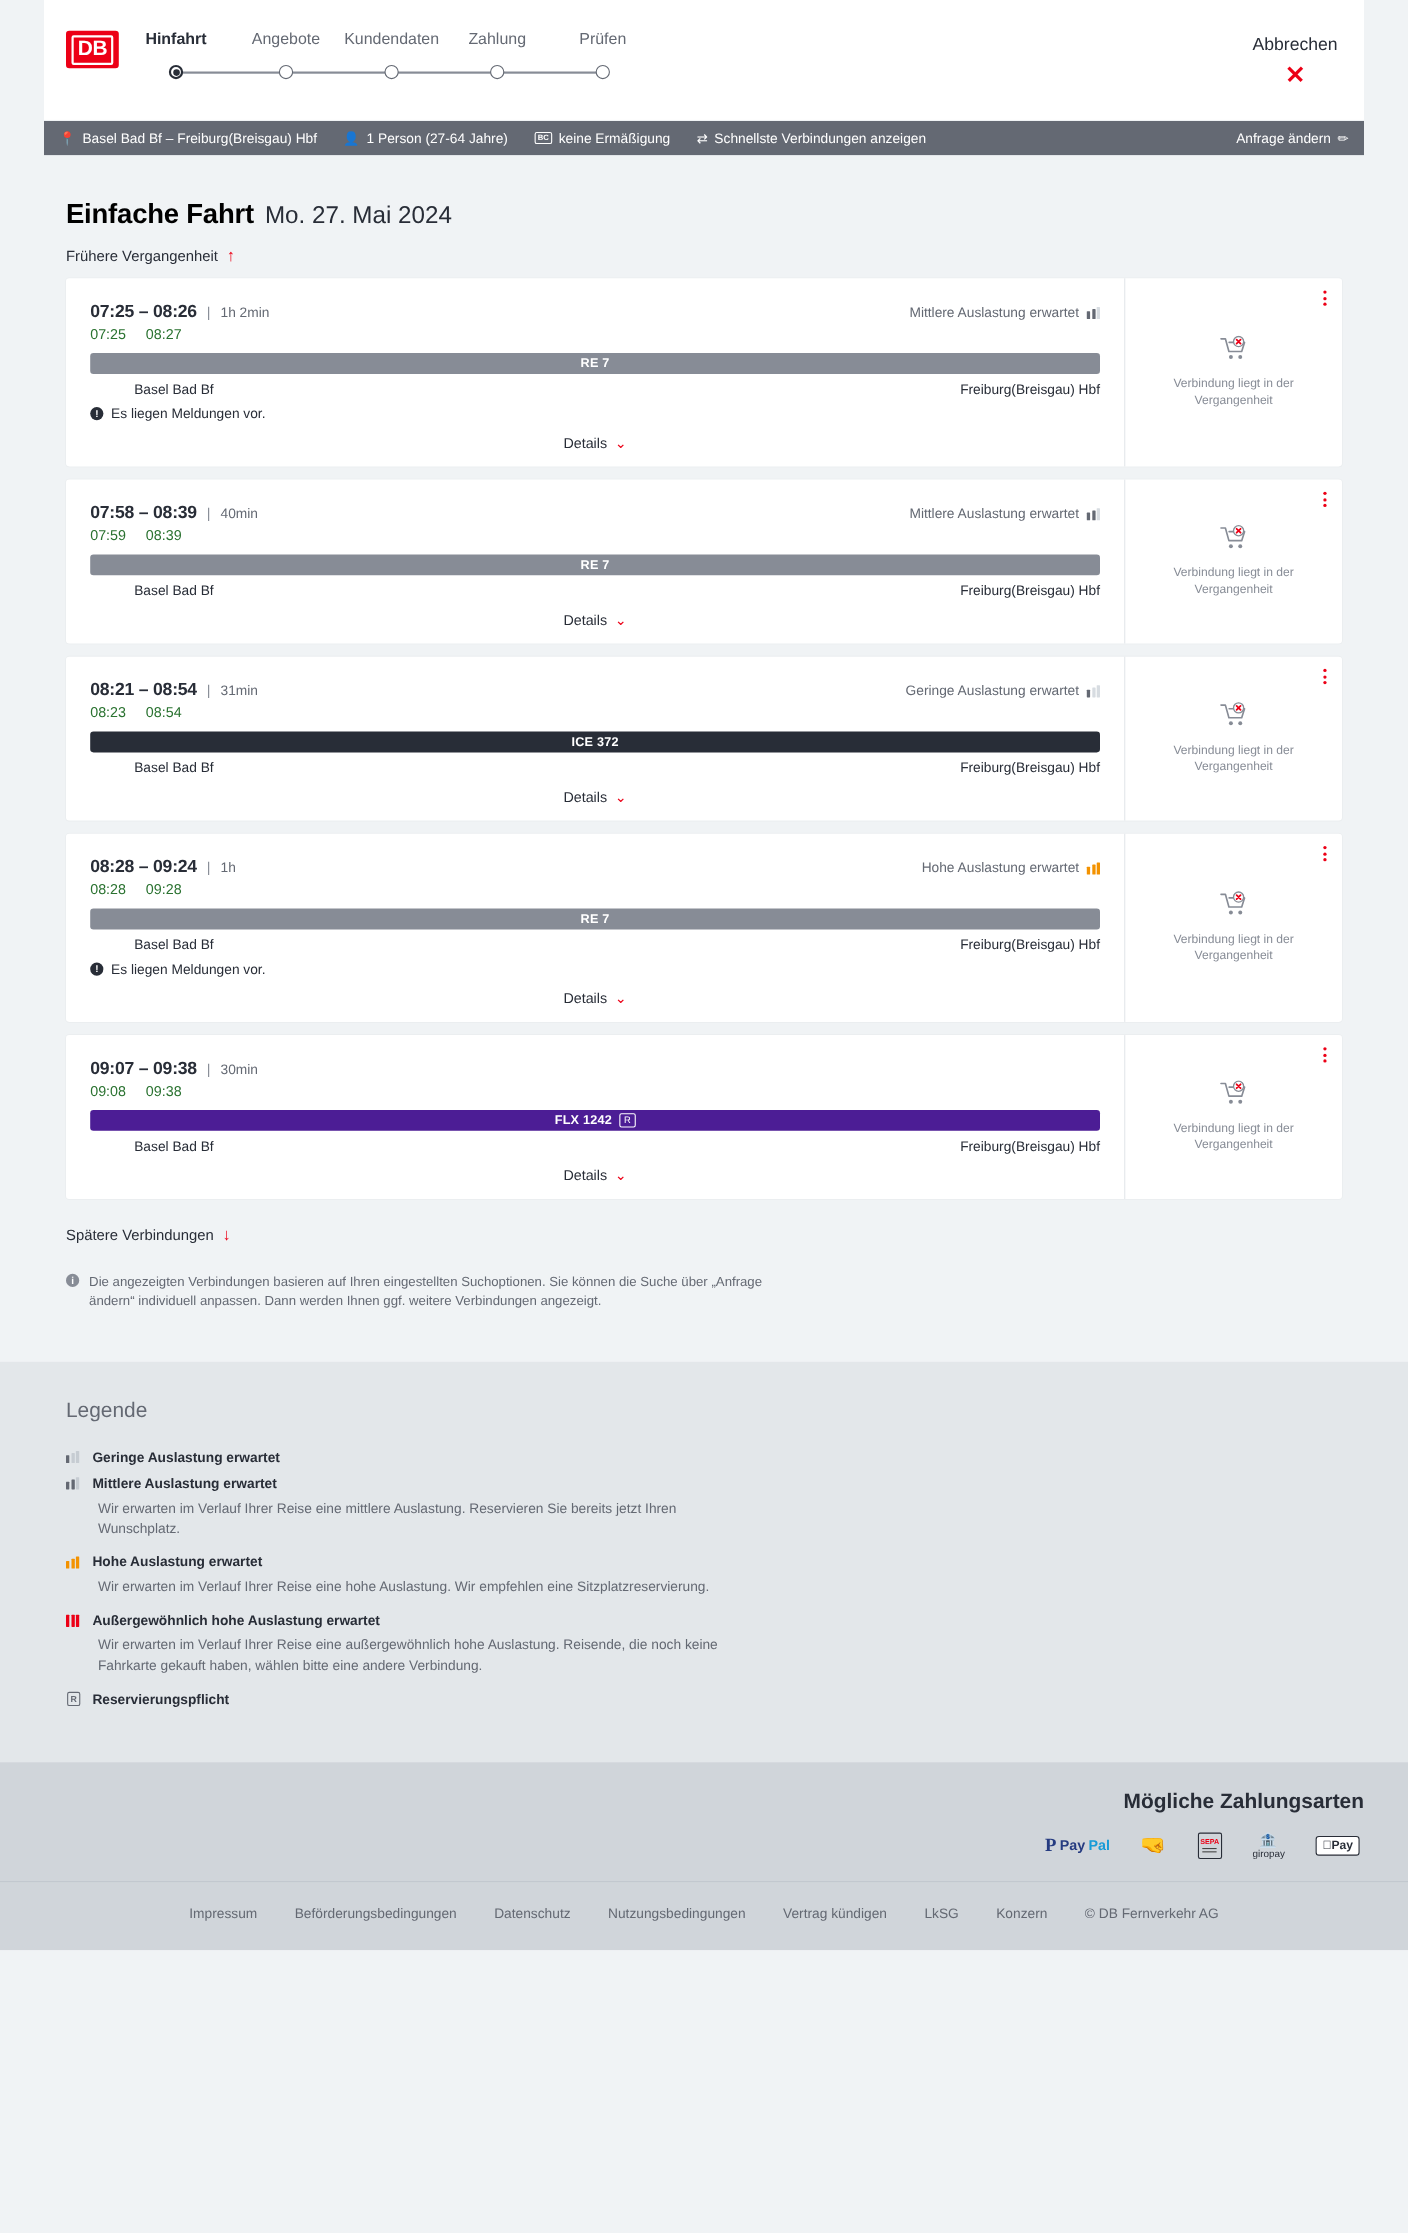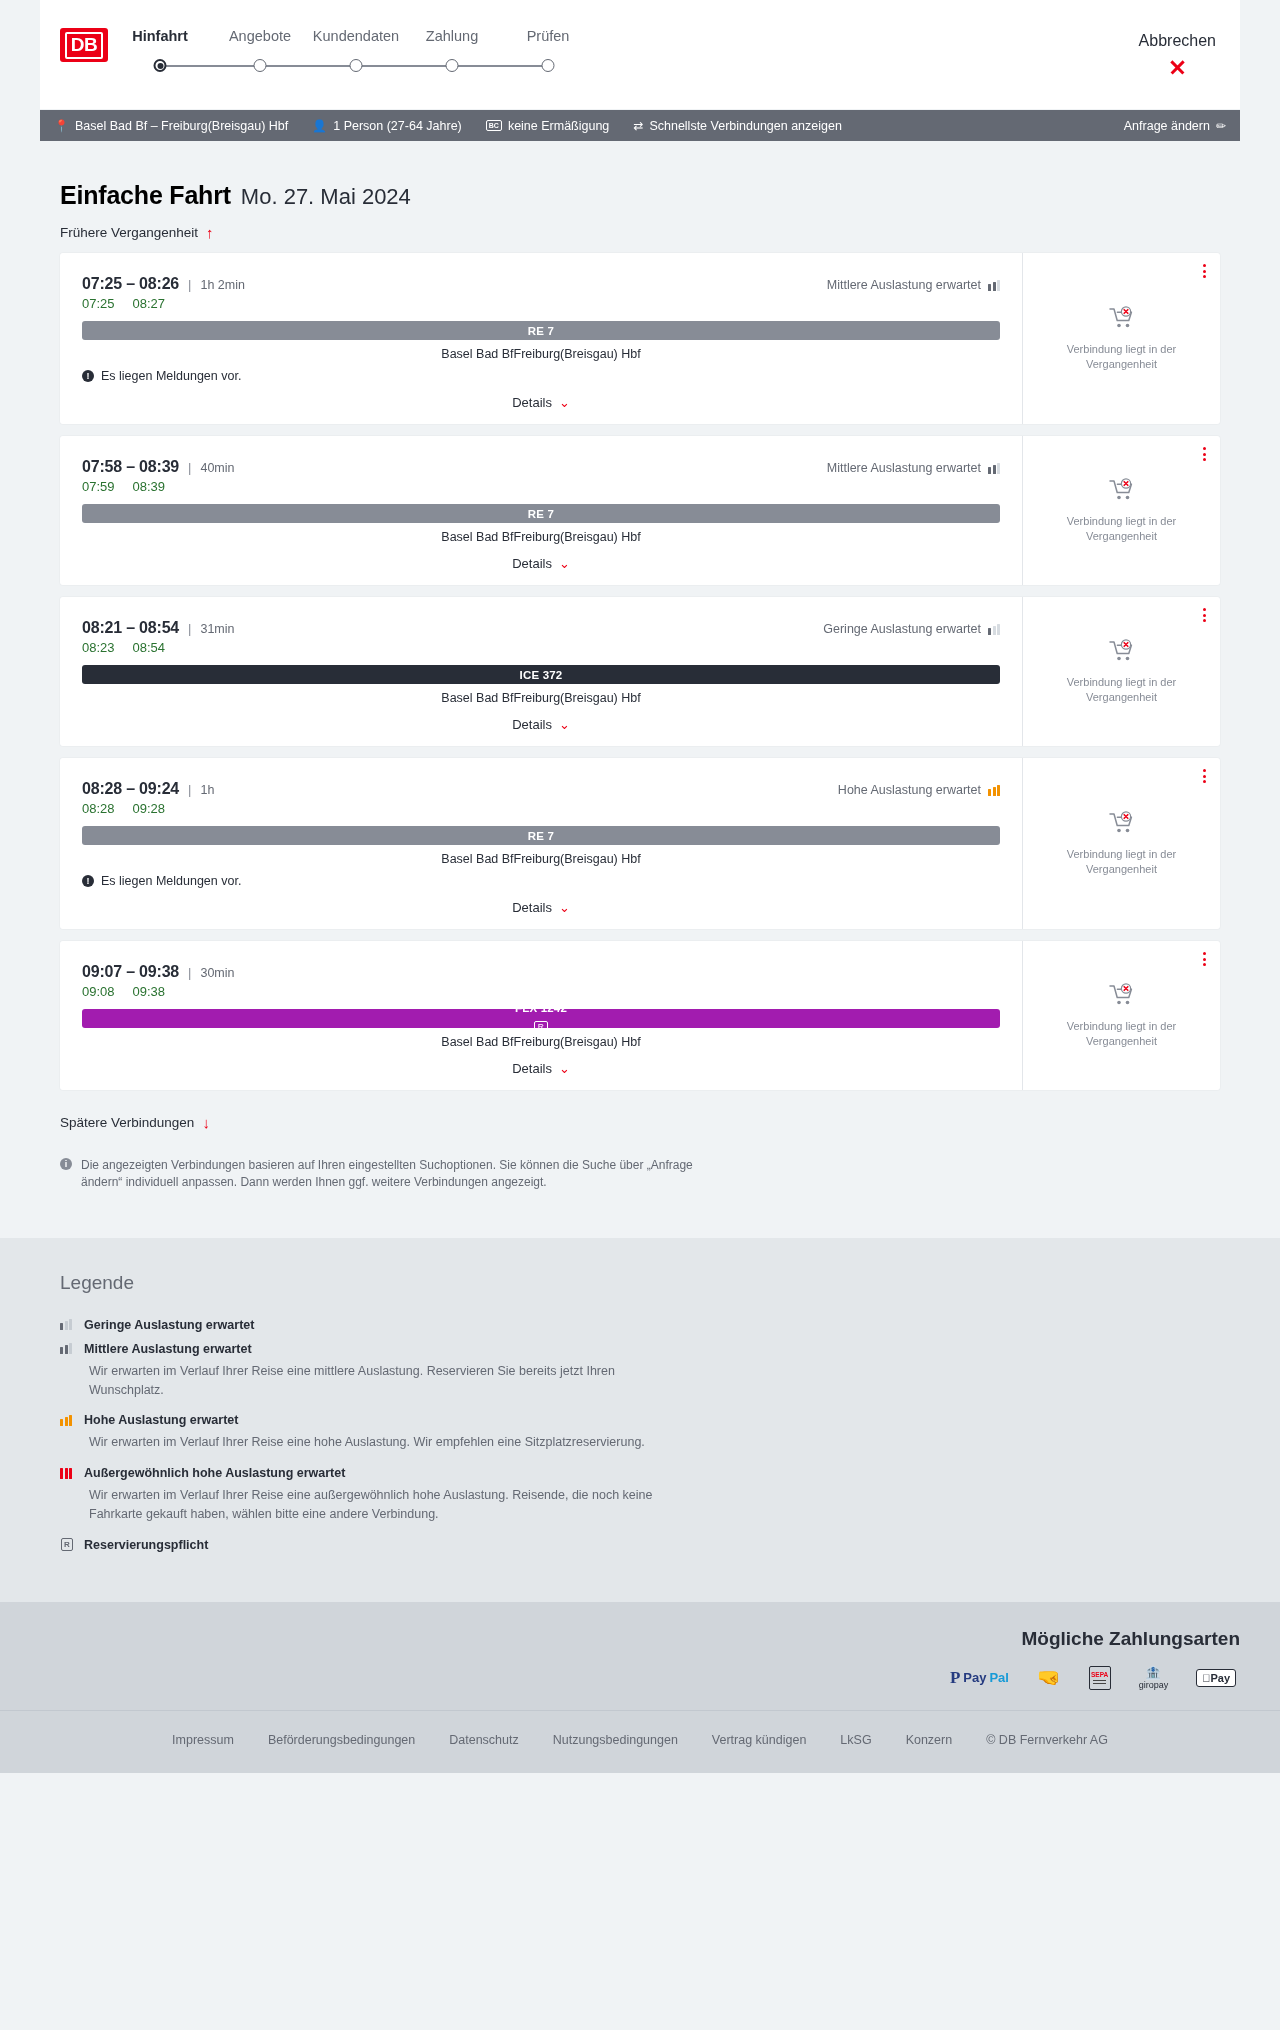--- a/index.html
+++ b/index.html
@@ -159,28 +159,28 @@
 
   .train-bar {
     margin-top: 10px;
     height: 19px; border-radius: 3px;
     display:flex; align-items:center; justify-content:center;
     color:#ffffff; font-size: 11.5px; font-weight: bold; letter-spacing: 0.2px;
     gap: 7px;
   }
   .train-bar.re  { background: #878c96; }
   .train-bar.ice { background: #282d37; }
-  .train-bar.flx { background: #a21caf; flex-direction: column; }
+  .train-bar.flx { background: #4c1d95; }
   .res-badge {
     border: 1px solid #ffffff; border-radius: 2px;
     font-size: 8.5px; padding: 0px 3px; line-height: 1.35; font-weight: normal;
   }
   .row-stations {
-    margin-top: 7px; display:flex; justify-content: center;
-    font-size: 12.5px; color:#282d37;
+    margin-top: 7px; display:flex; justify-content: space-between;
+    font-size: 12.5px; color:#282d37;margin-left:40px;
   }
   .row-msg {
     margin-top: 8px; display:flex; align-items:center; gap:7px;
     font-size: 12.5px; color:#282d37;
   }
   .warn-dot {
     width:12px; height:12px; border-radius:50%; background:#282d37;
     color:#ffffff; font-size:9px; font-weight:bold;
     display:flex; align-items:center; justify-content:center; line-height:1;
   }

